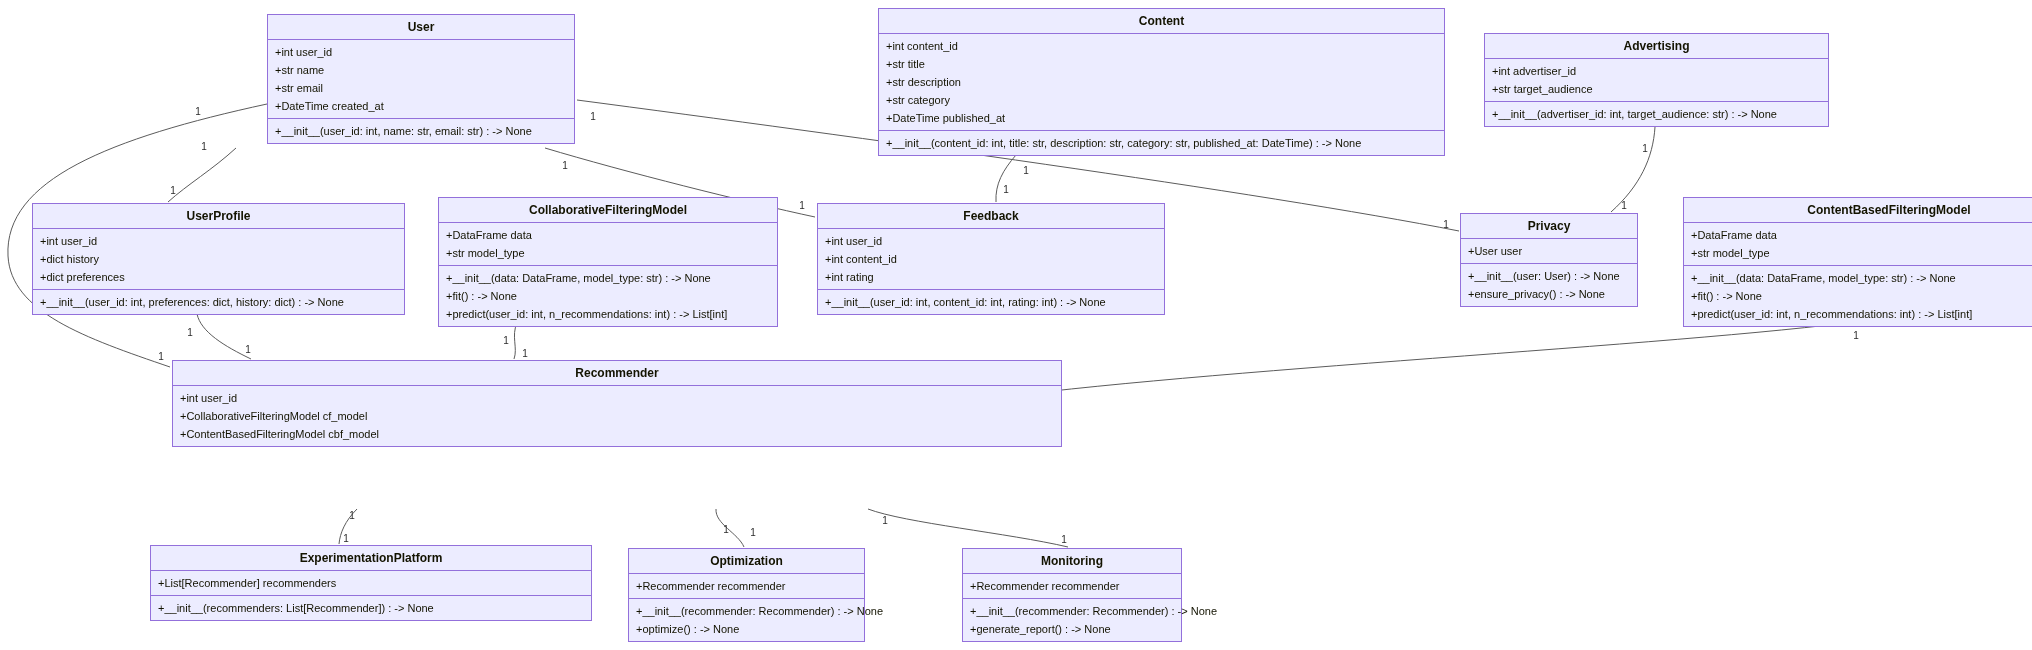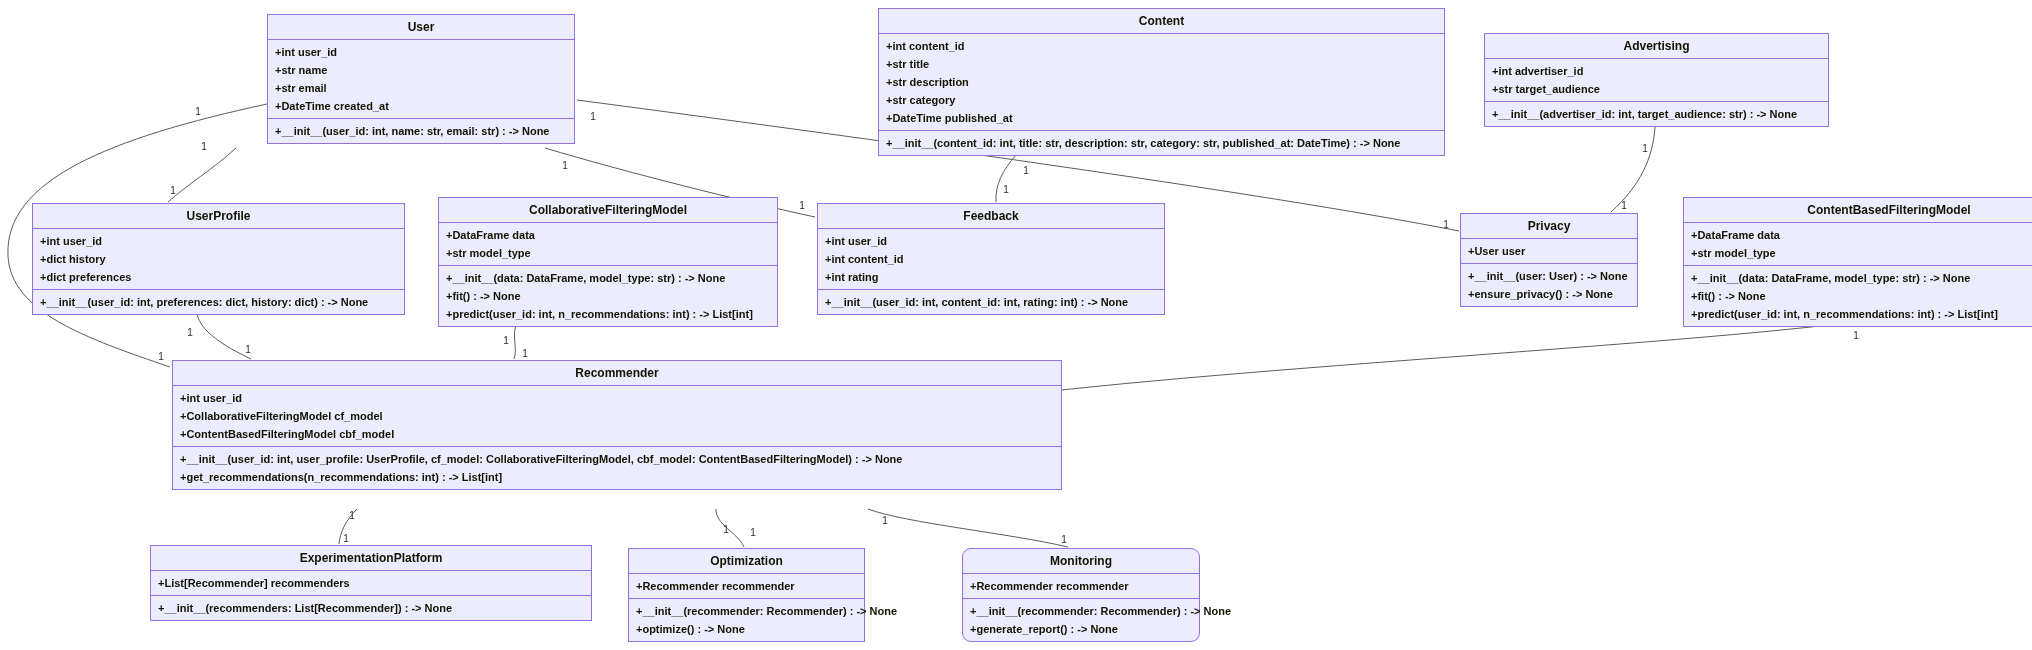--- a/index.html
+++ b/index.html
@@ -5,21 +5,21 @@
   html,body{margin:0;padding:0;background:#ffffff;}
   .canvas{position:relative;width:2032px;height:650px;background:#ffffff;overflow:hidden;
           font-family:"Liberation Sans","DejaVu Sans",sans-serif;}
   .edge-layer{position:absolute;left:0;top:0;width:2032px;height:650px;}
   .uml-class{position:absolute;box-sizing:border-box;background:#ECECFF;
              border:1px solid #9370DB;color:#131300;}
   .uml-title{height:24px;line-height:24px;text-align:center;font-weight:bold;font-size:12px;
              border-bottom:1px solid #9370DB;padding:0 0;white-space:nowrap;}
   .uml-section{padding:3px 7px;}
   .uml-section.methods{border-top:1px solid #9370DB;}
-  .uml-row{line-height:18px;font-size:11px;white-space:nowrap;font-weight:bold;}
+  .uml-row{line-height:18px;font-size:11px;white-space:nowrap;}
   .edge-path{fill:none;stroke:#5b5b5b;stroke-width:1;}
   .mult-label{font-size:10px;fill:#2a2a2a;text-anchor:middle;
               font-family:"Liberation Sans","DejaVu Sans",sans-serif;}
 </style>
 </head>
 <body>
 
 <div class="canvas">
   <svg class="edge-layer" width="2032" height="650" viewBox="0 0 2032 650" xmlns="http://www.w3.org/2000/svg">
       <path d="M 236,148 C 212,170 188,184 168,202" class="edge-path" stroke="#5b5b5b"></path>
@@ -151,45 +151,41 @@
           <div class="uml-row">+predict(user_id: int, n_recommendations: int) : -&gt; List[int]</div>
         </div>
       </div>
       <div class="uml-class" style="left: 172px; top: 360px; width: 890px; background: rgb(236, 236, 255); border-color: rgb(147, 112, 219);">
         <div class="uml-title" style="border-color: rgb(147, 112, 219);">Recommender</div>
         <div class="uml-section attrs">
           <div class="uml-row">+int user_id</div>
           <div class="uml-row">+CollaborativeFilteringModel cf_model</div>
           <div class="uml-row">+ContentBasedFilteringModel cbf_model</div>
         </div>
-        <div class="uml-section methods" style="border-color: rgb(147, 112, 219);">
-          <div class="uml-row">+__init__(user_id: int, user_profile: UserProfile, cf_model: CollaborativeFilteringModel, cbf_model: ContentBasedFilteringModel) : -&gt; None</div>
-          <div class="uml-row">+get_recommendations(n_recommendations: int) : -&gt; List[int]</div>
-        </div>
       </div>
       <div class="uml-class" style="left: 150px; top: 545px; width: 442px; background: rgb(236, 236, 255); border-color: rgb(147, 112, 219);">
         <div class="uml-title" style="border-color: rgb(147, 112, 219);">ExperimentationPlatform</div>
         <div class="uml-section attrs">
           <div class="uml-row">+List[Recommender] recommenders</div>
         </div>
         <div class="uml-section methods" style="border-color: rgb(147, 112, 219);">
           <div class="uml-row">+__init__(recommenders: List[Recommender]) : -&gt; None</div>
         </div>
       </div>
       <div class="uml-class" style="left: 628px; top: 548px; width: 237px; background: rgb(236, 236, 255); border-color: rgb(147, 112, 219);">
         <div class="uml-title" style="border-color: rgb(147, 112, 219);">Optimization</div>
         <div class="uml-section attrs">
           <div class="uml-row">+Recommender recommender</div>
         </div>
         <div class="uml-section methods" style="border-color: rgb(147, 112, 219);">
           <div class="uml-row">+__init__(recommender: Recommender) : -&gt; None</div>
           <div class="uml-row">+optimize() : -&gt; None</div>
         </div>
       </div>
-      <div class="uml-class" style="left: 962px; top: 548px; width: 238px; background: rgb(236, 236, 255); border-color: rgb(147, 112, 219); border-radius: 9px;">
+      <div class="uml-class" style="left: 962px; top: 548px; width: 220px; background: rgb(236, 236, 255); border-color: rgb(147, 112, 219);">
         <div class="uml-title" style="border-color: rgb(147, 112, 219);">Monitoring</div>
         <div class="uml-section attrs">
           <div class="uml-row">+Recommender recommender</div>
         </div>
         <div class="uml-section methods" style="border-color: rgb(147, 112, 219);">
           <div class="uml-row">+__init__(recommender: Recommender) : -&gt; None</div>
           <div class="uml-row">+generate_report() : -&gt; None</div>
         </div>
       </div>
     </div>

